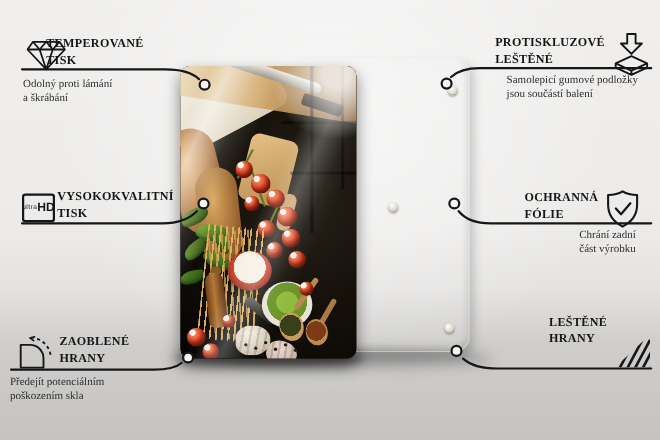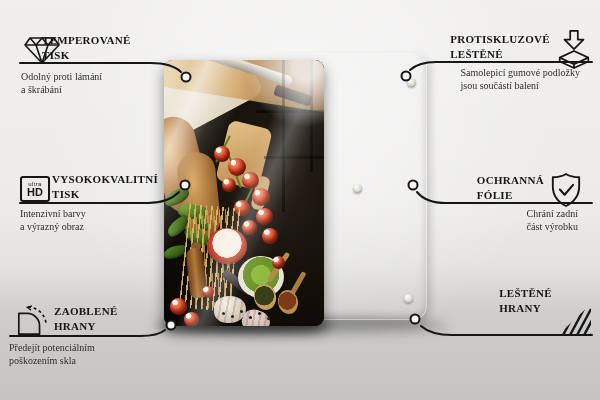--- a/index.html
+++ b/index.html
@@ -31,21 +31,21 @@
       radial-gradient(circle at 35% 30%, #ef7a52 0 18%, #d43a1d 48%, #7e1204 100%);
     box-shadow:inset -2px -3px 4px rgba(0,0,0,.45);}
   .leaf{background:linear-gradient(135deg,#6d9c33,#2c4f12);
     border-radius:60% 20% 60% 30%;box-shadow:inset 0 -2px 3px rgba(0,0,0,.35);}
   .stem{width:2px;background:#5d7c25;border-radius:1px;}
   
   .f-title{font-weight:bold;font-size:11px;letter-spacing:.3px;line-height:14.5px;color:#161616;white-space:nowrap;}
   .f-desc{font-size:10px;line-height:13px;color:#2e2e2e;white-space:nowrap;}
   .ta-r{}
   .uhd{width:26px;height:22px;border:2px solid #161616;border-radius:3px;
-    display:flex;flex-direction:column;align-items:center;justify-content:center;
+    display:flex;flex-direction:row;align-items:center;justify-content:center;
     font-family:"Liberation Sans",sans-serif;color:#161616;background:transparent;}
   .uhd .u{font-size:6px;line-height:6px;letter-spacing:.4px;}
   .uhd .h{font-size:11px;line-height:11px;font-weight:bold;}
   svg{display:block;}
   .overlay-svg{position:absolute;inset:0;z-index:40;pointer-events:none;}
   .z10{z-index:10}.z11{z-index:11}.z50{z-index:50}
 </style>
 </head>
 <body>
 
@@ -166,24 +166,20 @@
   </div>
 
   <div class="abs z50 uhd" style="left:20px;top:176px;">
     <span class="u">ultra</span>
     <span class="h">HD</span>
   </div>
   <div class="abs z50 f-title" style="left:52px;top:172px;">
     <span>VYSOKOKVALITNÍ</span><br>
     <span>TISK</span>
   </div>
-  <div class="abs z50 f-desc" style="left:20px;top:207px;">
-    <span>Intenzivní barvy</span><br>
-    <span>a výrazný obraz</span>
-  </div>
 
   <div class="abs z50" style="left:15px;top:305px;">
     <svg width="34" height="32" viewBox="0 0 34 34" fill="none" stroke="#161616" stroke-width="1.8">
       <path d="M3,31 V9 H12 A13,13 0 0 1 25,22 V31 Z" stroke-linejoin="round"></path>
       <path d="M13,2 A20,20 0 0 1 32,20" stroke-dasharray="3,3"></path>
       <path d="M17,1 L12,2.5 L16,5.5" stroke-width="1.4"></path>
     </svg>
   </div>
   <div class="abs z50 f-title" style="left:54px;top:304px;">
     <span>ZAOBLENÉ</span><br>

